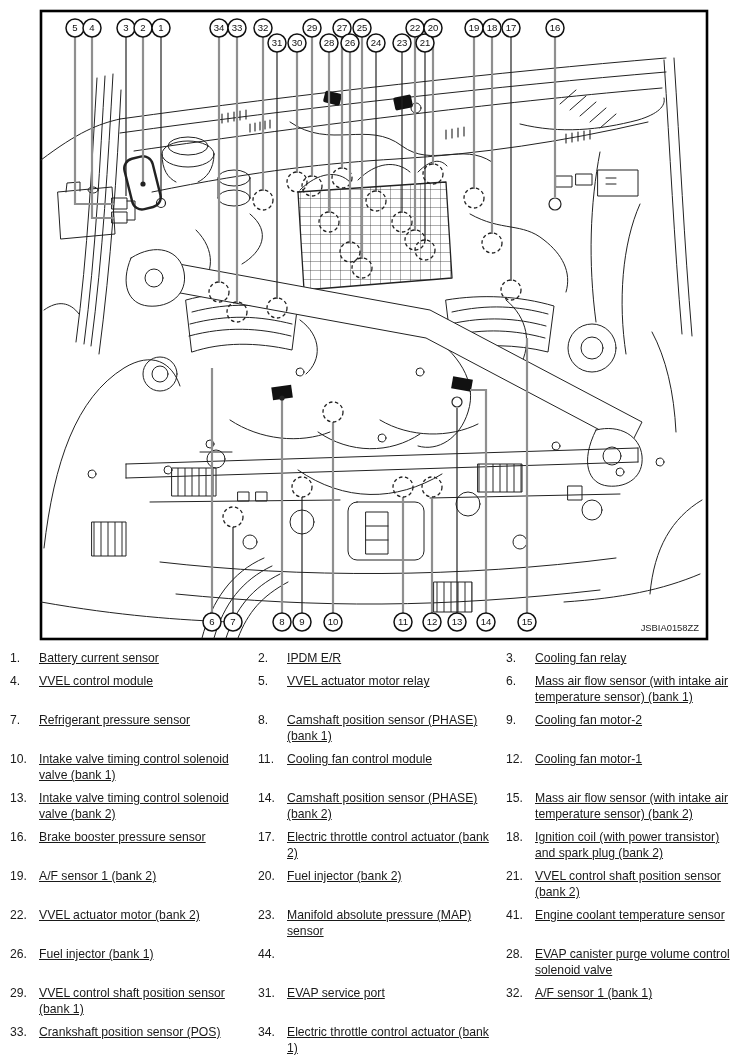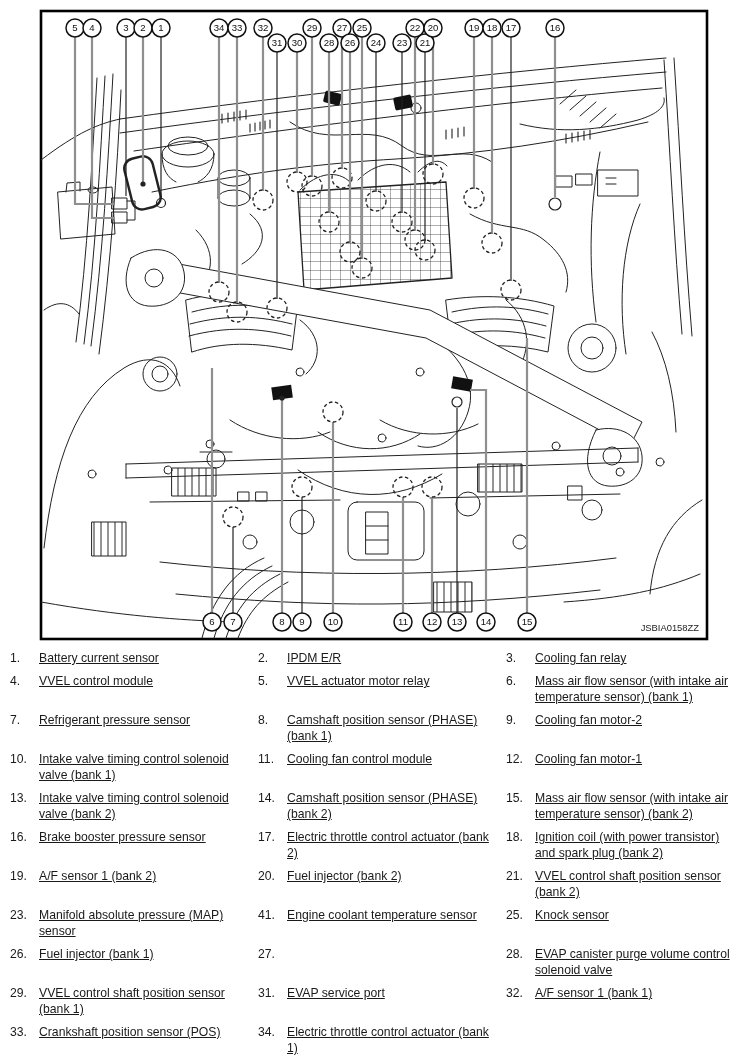--- a/index.html
+++ b/index.html
@@ -448,37 +448,37 @@
       </div>
       <div class="legend-item">
         <span class="ln">20.</span>
         <span class="lt">Fuel injector (bank 2)</span>
       </div>
       <div class="legend-item">
         <span class="ln">21.</span>
         <span class="lt">VVEL control shaft position sensor (bank 2)</span>
       </div>
       <div class="legend-item">
+        <span class="ln">22.</span>
+        <span class="lt">VVEL actuator motor (bank 2)</span>
+      </div>
+      <div class="legend-item">
         <span class="ln">23.</span>
         <span class="lt">Manifold absolute pressure (MAP) sensor</span>
       </div>
       <div class="legend-item">
         <span class="ln">41.</span>
         <span class="lt">Engine coolant temperature sensor</span>
       </div>
       <div class="legend-item">
-        <span class="ln">25.</span>
-        <span class="lt">Knock sensor</span>
-      </div>
-      <div class="legend-item">
         <span class="ln">26.</span>
         <span class="lt">Fuel injector (bank 1)</span>
       </div>
       <div class="legend-item">
-        <span class="ln">27.</span>
+        <span class="ln">44.</span>
       </div>
       <div class="legend-item">
         <span class="ln">28.</span>
         <span class="lt">EVAP canister purge volume control solenoid valve</span>
       </div>
       <div class="legend-item">
         <span class="ln">29.</span>
         <span class="lt">VVEL control shaft position sensor (bank 1)</span>
       </div>
       <div class="legend-item">

